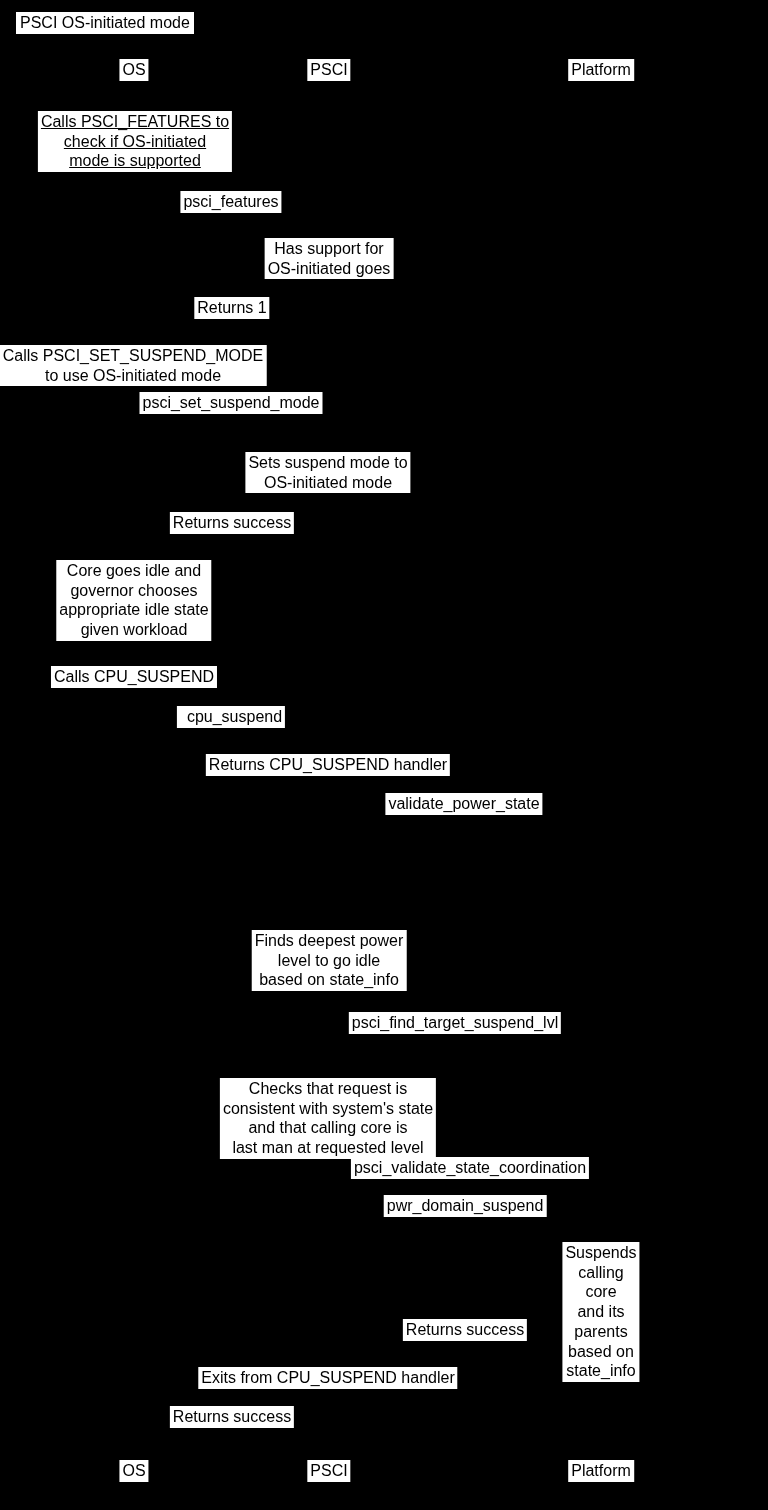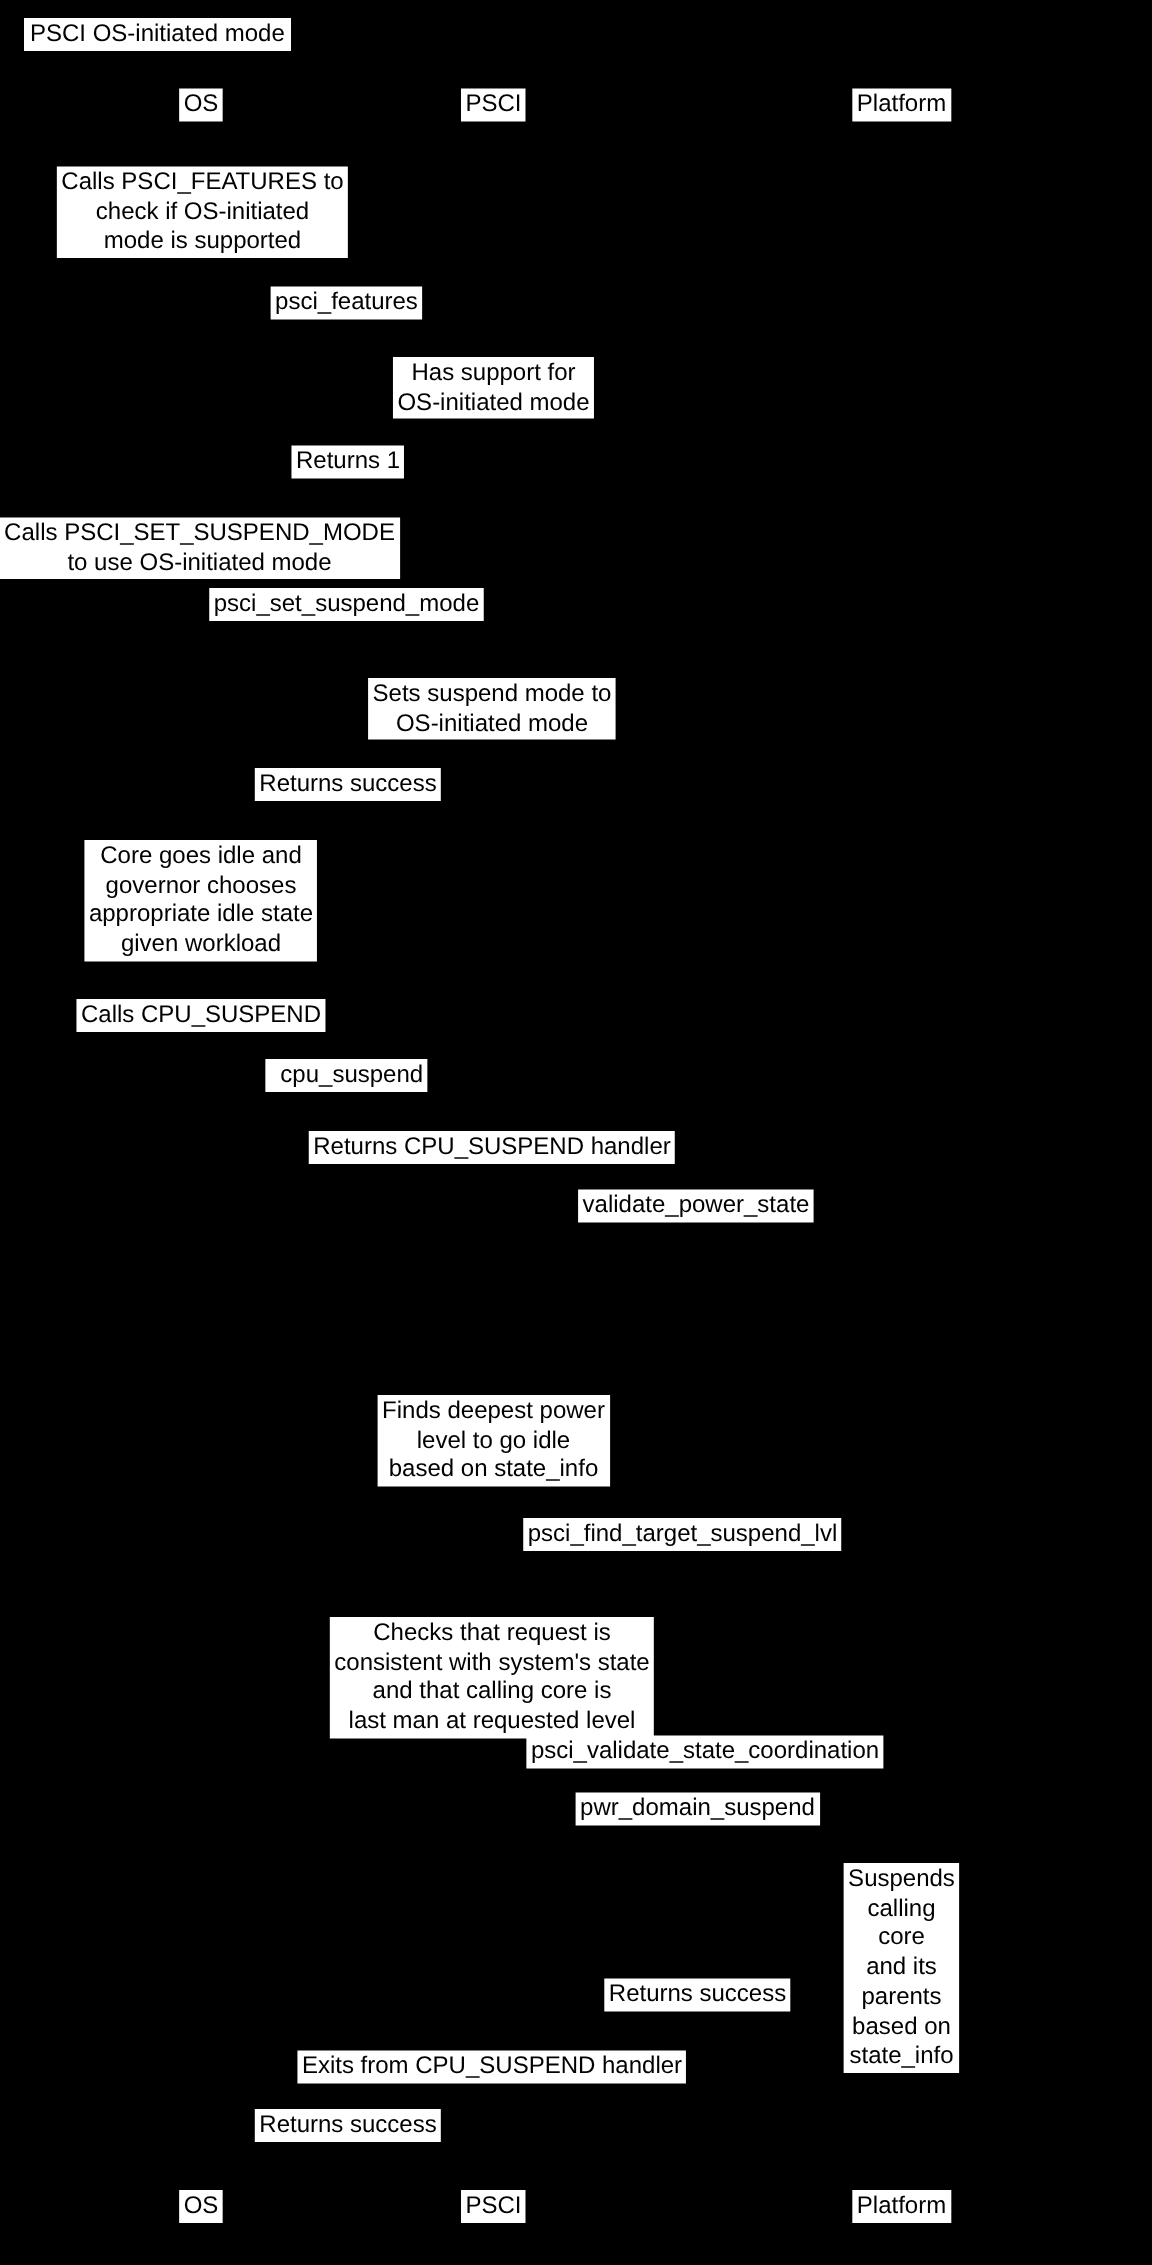--- a/index.html
+++ b/index.html
@@ -35,26 +35,26 @@
 <body>
 
 <div id="canvas">
     <div class="box title" style="left: 16px; top: 12px;">PSCI OS-initiated mode</div>
     <div class="box" style="left: 134px; top: 59px;">OS</div>
     <div class="box" style="left: 134px; top: 1460px;">OS</div>
     <div class="box" style="left: 329px; top: 59px;">PSCI</div>
     <div class="box" style="left: 329px; top: 1460px;">PSCI</div>
     <div class="box" style="left: 601px; top: 59px;">Platform</div>
     <div class="box" style="left: 601px; top: 1460px;">Platform</div>
-    <div class="box" style="left: 135px; top: 111px;">Calls PSCI_FEATURES to
+    <div class="box" style="left: 135px; top: 111px; text-decoration: underline;">Calls PSCI_FEATURES to
 check if OS-initiated
 mode is supported</div>
     <div class="box" style="left: 231px; top: 191px;">psci_features</div>
     <div class="box" style="left: 329px; top: 238px;">Has support for
-OS-initiated mode</div>
+OS-initiated goes</div>
     <div class="box" style="left: 232px; top: 297px; text-align: center;">Returns 1</div>
     <div class="box" style="left: 133px; top: 345px;">Calls PSCI_SET_SUSPEND_MODE
 to use OS-initiated mode</div>
     <div class="box" style="left: 231px; top: 392px;">psci_set_suspend_mode</div>
     <div class="box" style="left: 328px; top: 452px;">Sets suspend mode to
 OS-initiated mode</div>
     <div class="box" style="left: 232px; top: 512px;">Returns success</div>
     <div class="box" style="left: 134px; top: 560px;">Core goes idle and
 governor chooses
 appropriate idle state

